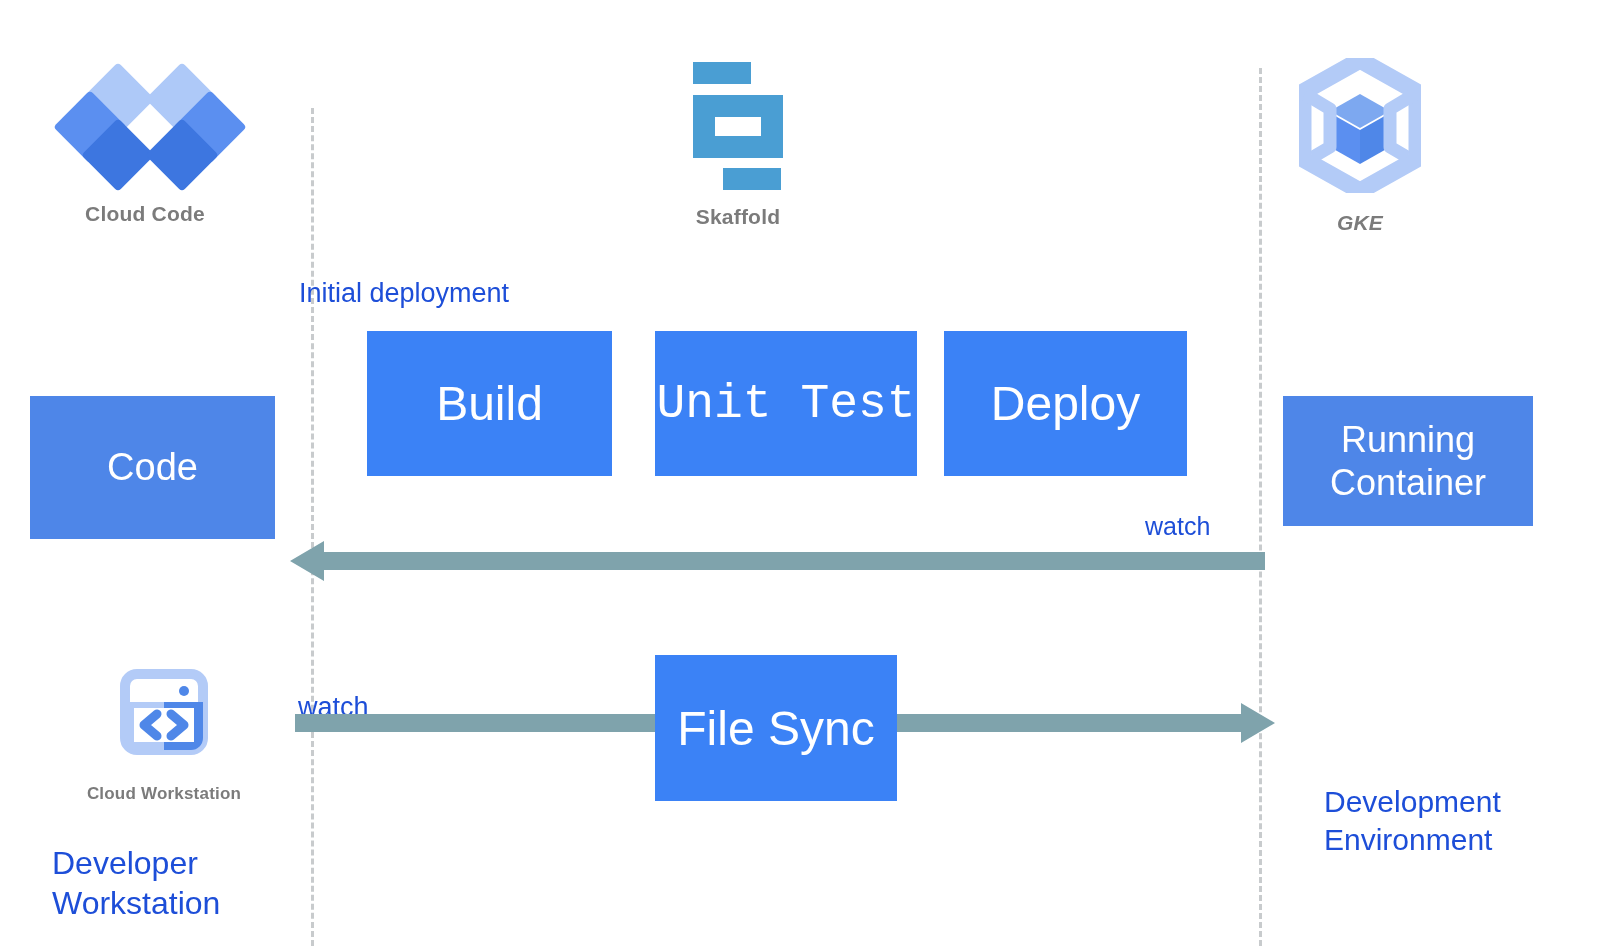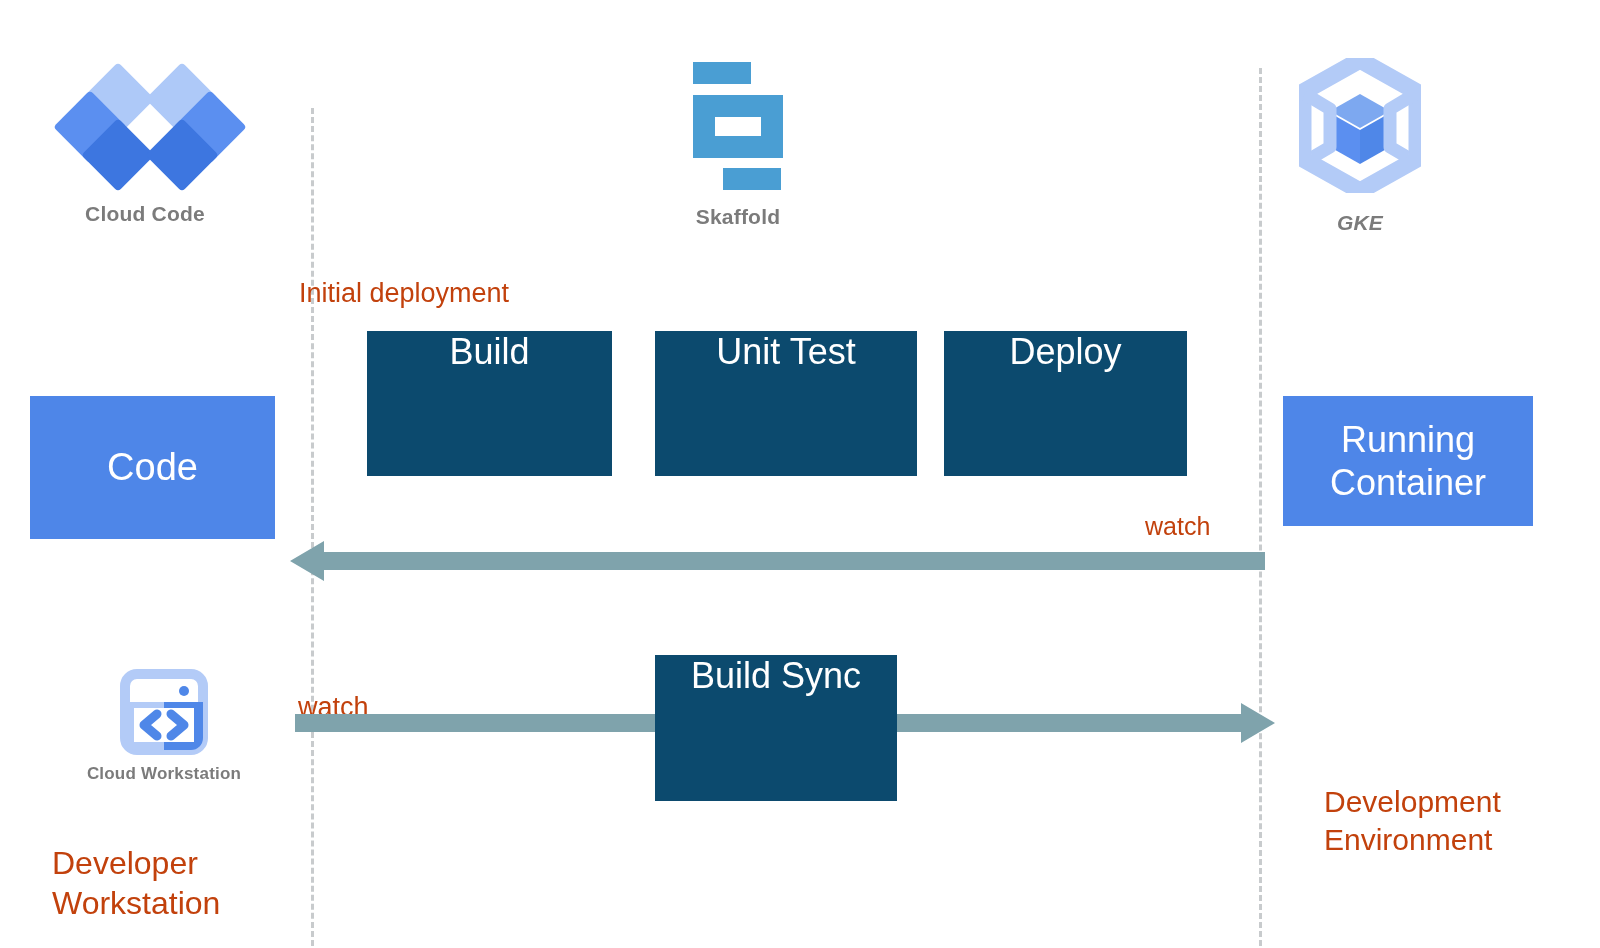--- a/index.html
+++ b/index.html
@@ -76,21 +76,21 @@
   #sk-low-h  { left: 12px;  top: 74px;  width: 68px;  height: 22px; }
   #sk-bottom { left: 42px;  top: 106px; width: 58px;  height: 22px; }
   #skaffold-logo .logo-caption { margin-top: 18px; font-size: 21px; text-align: right; }
 
   
   #gke-logo { left: 1275px; top: 58px; width: 170px; }
   .gke-art { position: relative; width: 122px; height: 135px; }
   #gke-logo .logo-caption { margin-top: 18px; font-size: 21px; font-style: italic; }
 
   
-  #cws-logo { left: 55px; top: 668px; width: 218px; }
+  #cws-logo { left: 55px; top: 668px; width: 218px; gap: 20px; }
   .cws-art { position: relative; width: 88px; height: 88px; }
   #cws-logo .logo-caption { margin-top: 8px; font-size: 17px; }
 
   
   .blue-box {
     position: absolute;
     background: #4e86e8;
     display: flex;
     align-items: center;
     justify-content: center;
@@ -98,43 +98,43 @@
     color: #ffffff;
     font-weight: 400;
     line-height: 1.2;
   }
   #code-box      { left: 30px;   top: 396px; width: 245px; height: 143px; font-size: 38px; }
   #container-box { left: 1283px; top: 396px; width: 250px; height: 130px; font-size: 36px; }
 
   
   .teal-box {
     position: absolute;
-    background: #0c4a6e;
+    background: #3b82f6;
     display: flex;
-    align-items: flex-start;
+    align-items: center;
     justify-content: center;
     color: #ffffff;
-    font-size: 36px;
+    font-size: 48px;
     font-weight: 300;
   }
   #build-box     { left: 367px; top: 331px; width: 245px; height: 145px; }
-  #unittest-box  { left: 655px; top: 331px; width: 262px; height: 145px; }
+  #unittest-box  { left: 655px; top: 331px; width: 262px; height: 145px; font-family: Liberation Mono, monospace; }
   #deploy-box    { left: 944px; top: 331px; width: 243px; height: 145px; }
   #logs-box      { left: 655px; top: 487px; width: 242px; height: 146px; z-index: 4; }
   #filesync-box  { left: 655px; top: 655px; width: 242px; height: 146px; z-index: 4; }
 
   
   .arrow-svg { position: absolute; z-index: 2; }
   #logs-arrow     { left: 280px; top: 538px; }
   #filesync-arrow { left: 295px; top: 700px; }
 
   
   .label {
     position: absolute;
-    color: #c2410c;
+    color: #1d4ed8;
     white-space: nowrap;
   }
   #initial-deployment-label { left: 299px;  top: 278px; font-size: 27px; }
   #watch-label              { left: 298px;  top: 672px; font-size: 27px; margin-top: 20px; }
   #stream-label             { left: 1145px; top: 512px; font-size: 25px; z-index: 5; }
   #dev-workstation-label    { left: 52px;   top: 815px; font-size: 32px; line-height: 1.25; margin-top: 28px; }
   #dev-environment-label    { left: 1324px; top: 783px; font-size: 30px; line-height: 1.28; }
 </style>
 </head>
 <body>
@@ -212,21 +212,21 @@
   <div class="teal-box" id="build-box">
     <span>Build</span>
   </div>
   <div class="teal-box" id="unittest-box">
     <span>Unit Test</span>
   </div>
   <div class="teal-box" id="deploy-box">
     <span>Deploy</span>
   </div>
   <div class="teal-box" id="filesync-box">
-    <span>Build Sync</span>
+    <span>File Sync</span>
   </div>
 
   <svg class="arrow-svg" id="logs-arrow" width="985" height="46" viewBox="0 0 985 46">
     <path d="M10 23 L44 3 L44 14 L985 14 L985 32 L44 32 L44 43 Z" fill="#7fa3ac"></path>
   </svg>
 
   <svg class="arrow-svg" id="filesync-arrow" width="990" height="46" viewBox="0 0 990 46">
     <path d="M980 23 L946 3 L946 14 L0 14 L0 32 L946 32 L946 43 Z" fill="#7fa3ac"></path>
   </svg>
 

